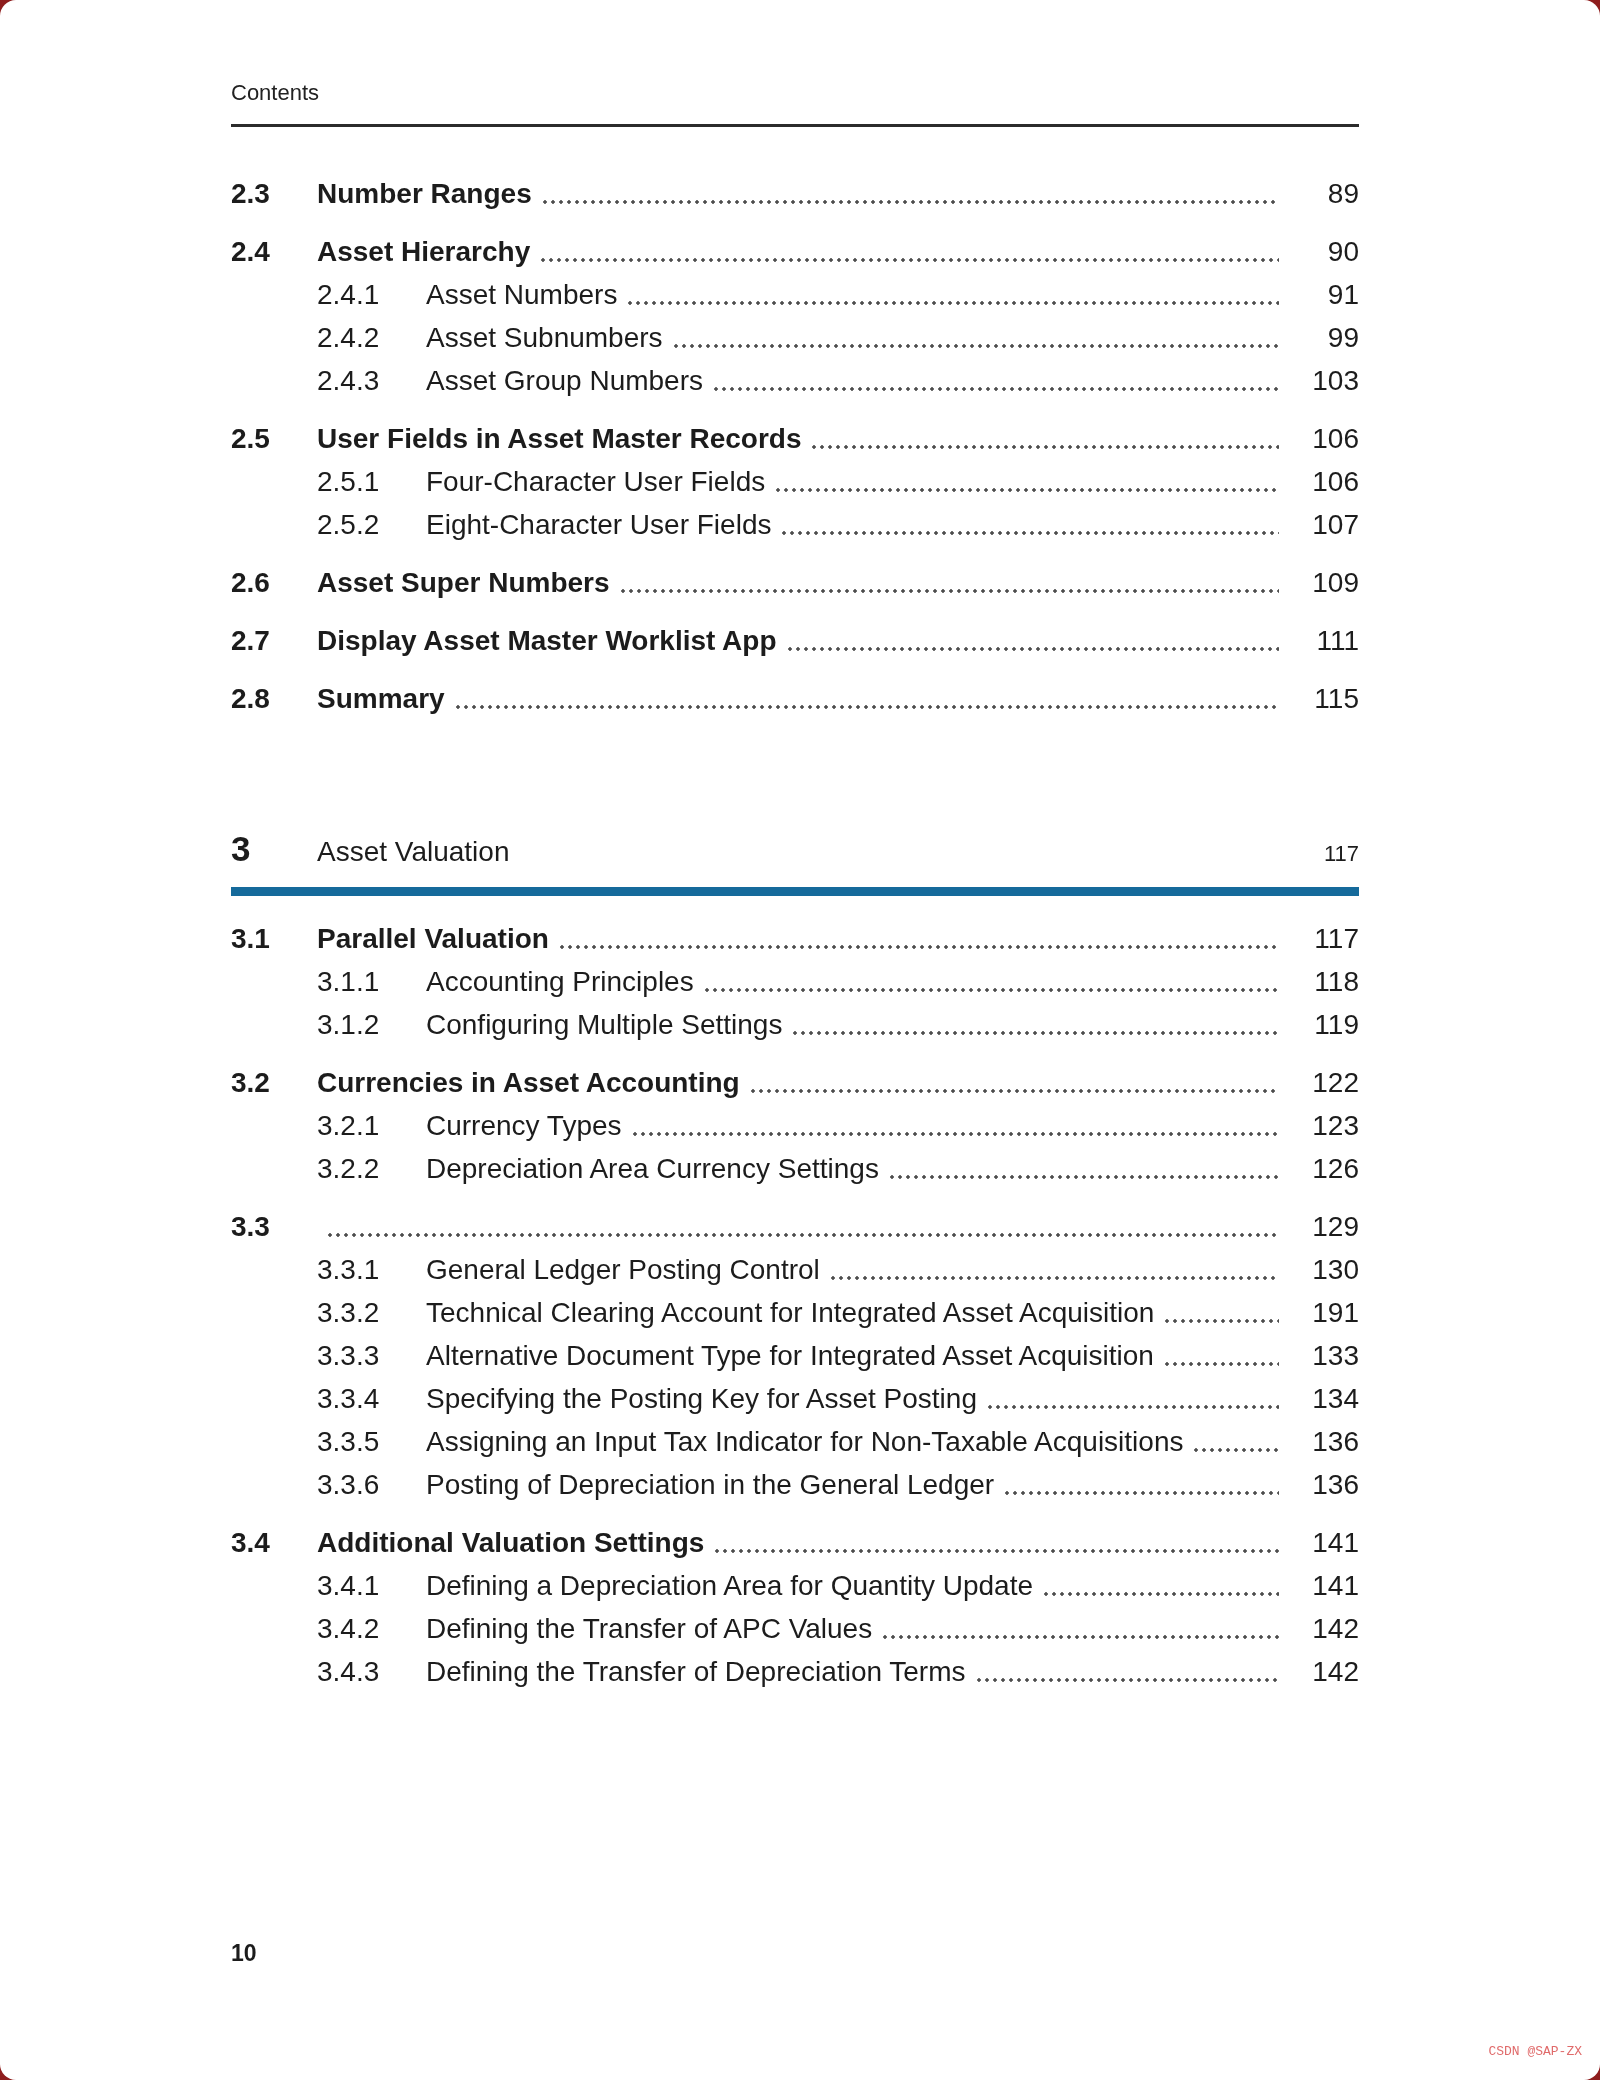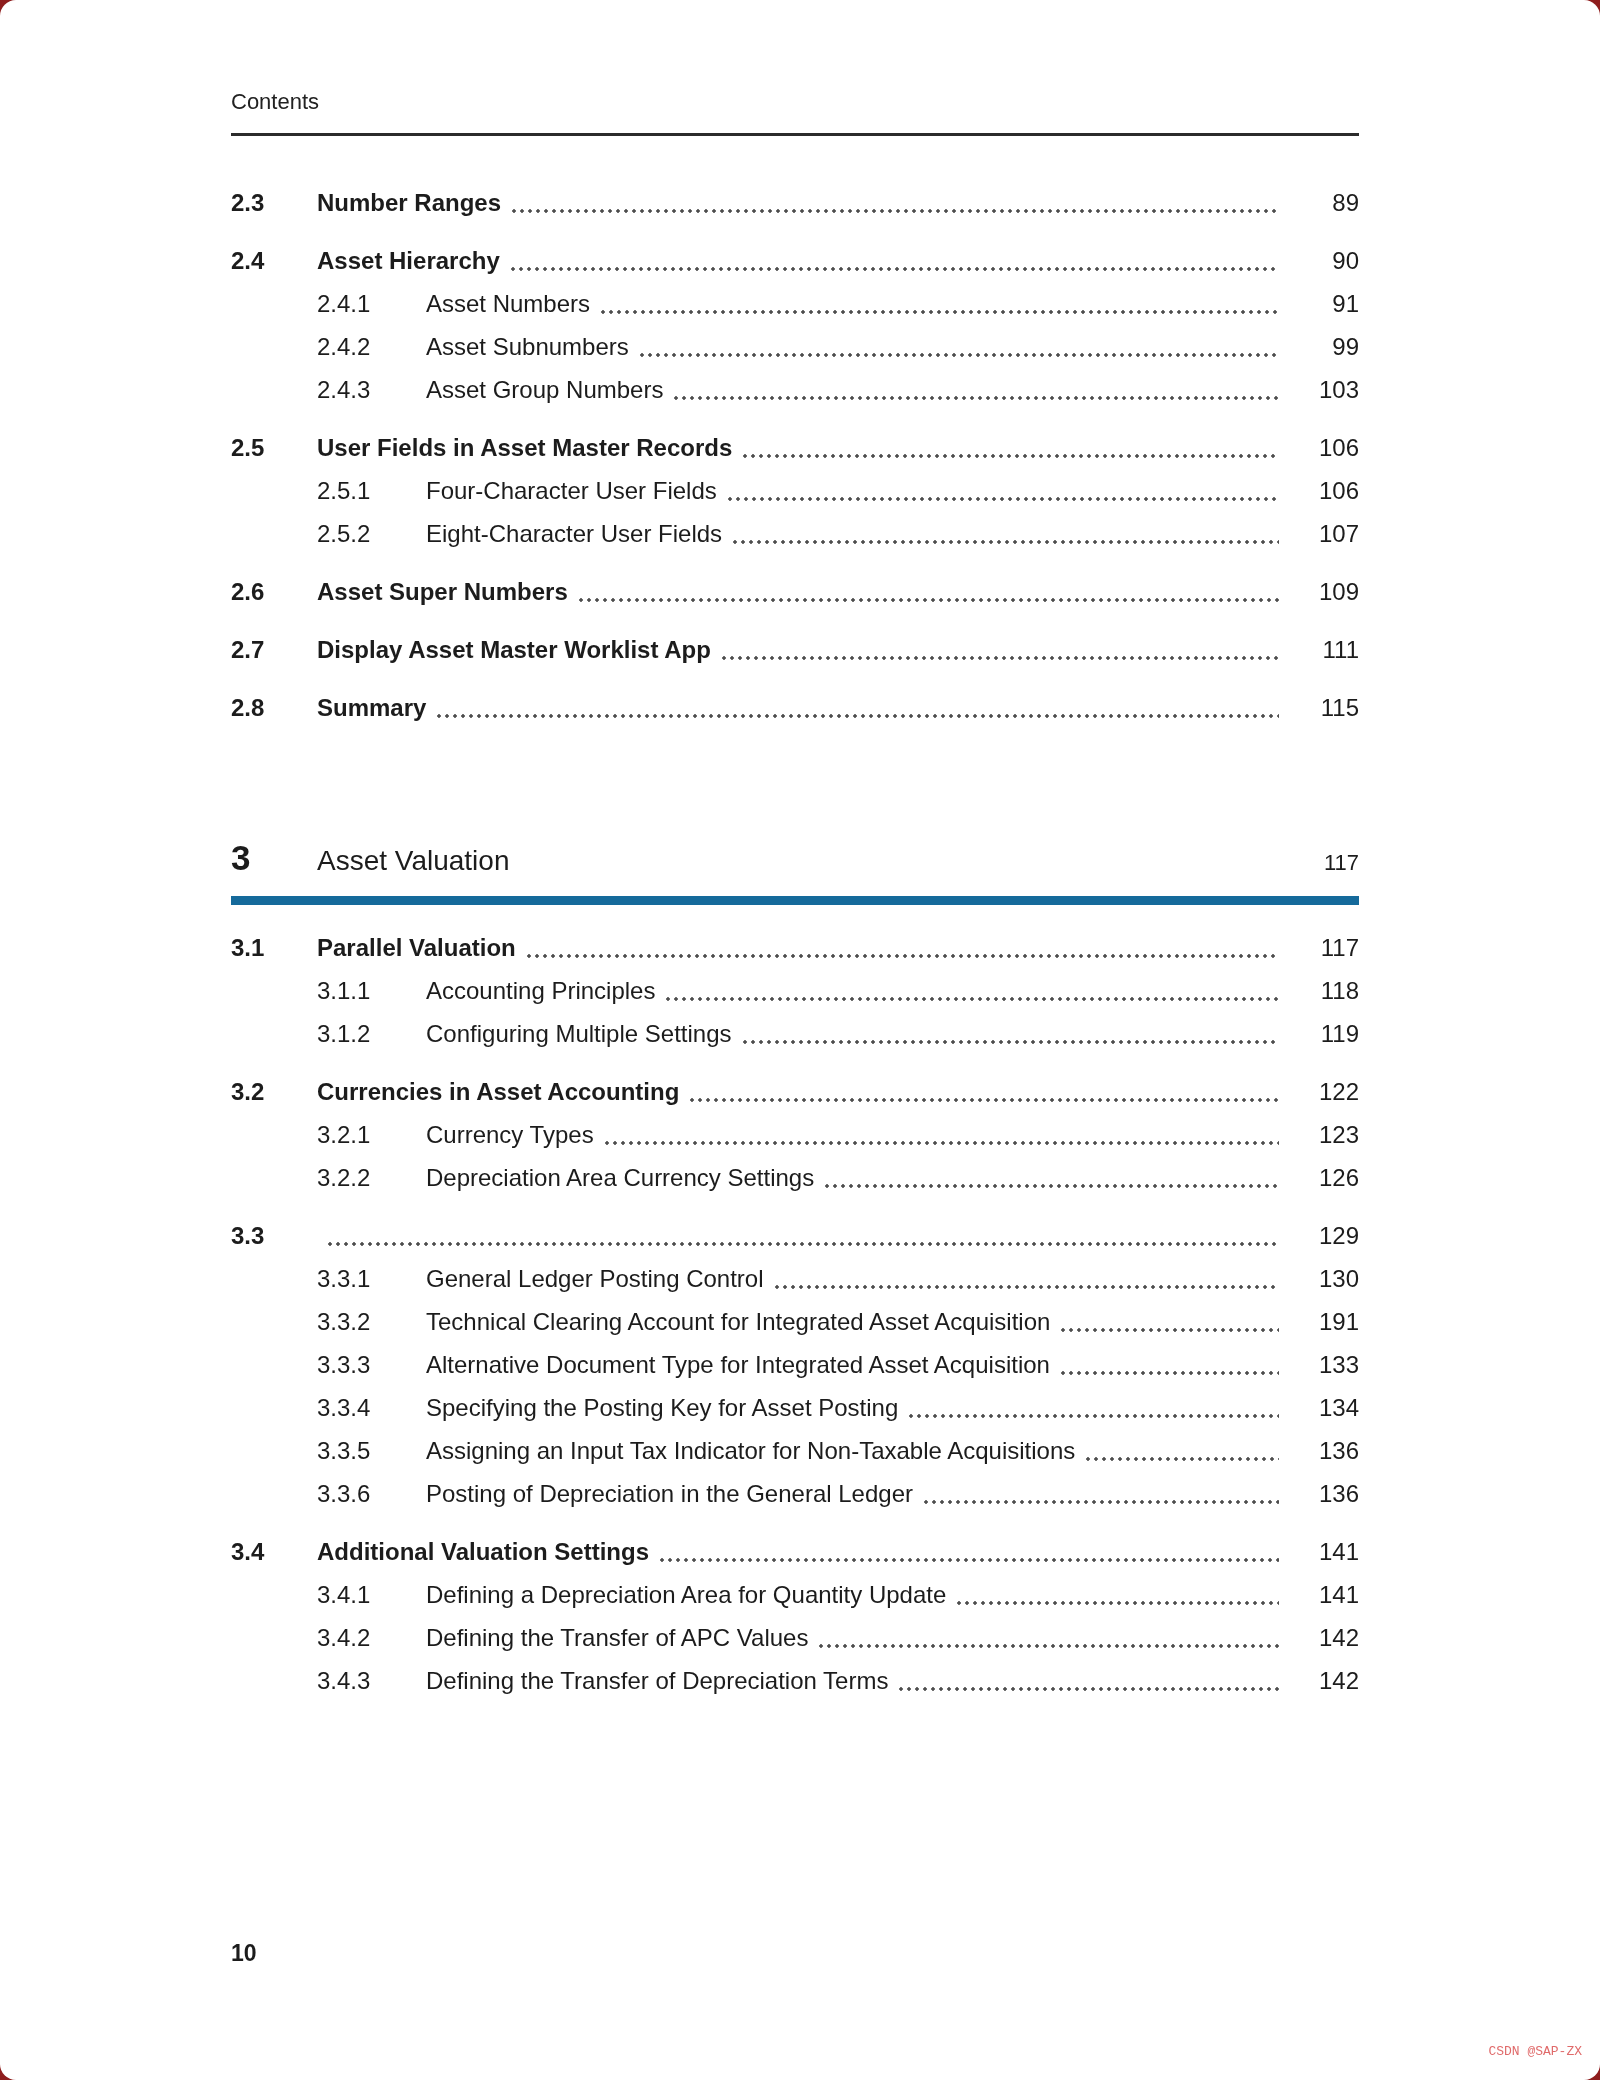--- a/index.html
+++ b/index.html
@@ -15,36 +15,36 @@
     color: #1c1c1c;
     overflow: hidden;
   }
   .page {
     position: absolute; inset: 0;
     background: #ffffff;
     border-radius: 16px;
   }
   .content {
     position: absolute;
-    left: 231px; top: 9px;
+    left: 231px; top: 0;
     width: 1128px;
     padding-top: 78px;
   }
   .doc-header {
     font-size: 22px;
     line-height: 30px;
     color: #222;
     padding-bottom: 16px;
     border-bottom: 3px solid var(--rule-color);
   }
   .toc { display: block; }
   .toc-top { margin-top: 52px; }
   .toc-row {
     display: flex;
-    font-size: 24px;
+    font-size: 28px;
     line-height: 30px;
     white-space: nowrap;
   }
   .toc-row.lvl1 { margin-top: 28px; }
   .toc-row.lvl2 { margin-top: 13px; padding-left: 86px; }
   .toc-row .num { flex: none; }
   .lvl1 .num { width: 86px; font-weight: bold; }
   .lvl2 .num { width: 109px; font-weight: normal; }
   .toc-row .title { flex: none; }
   .lvl1 .title { font-weight: bold; }

